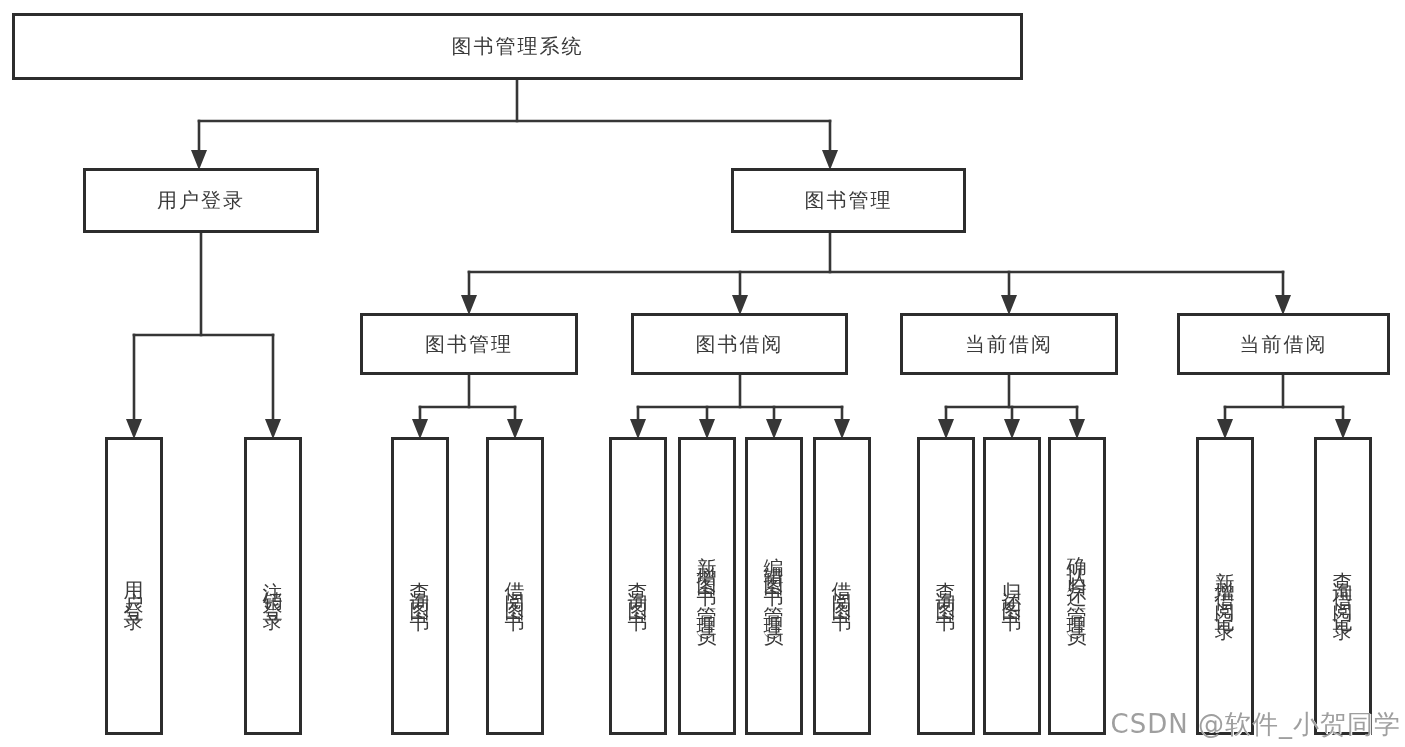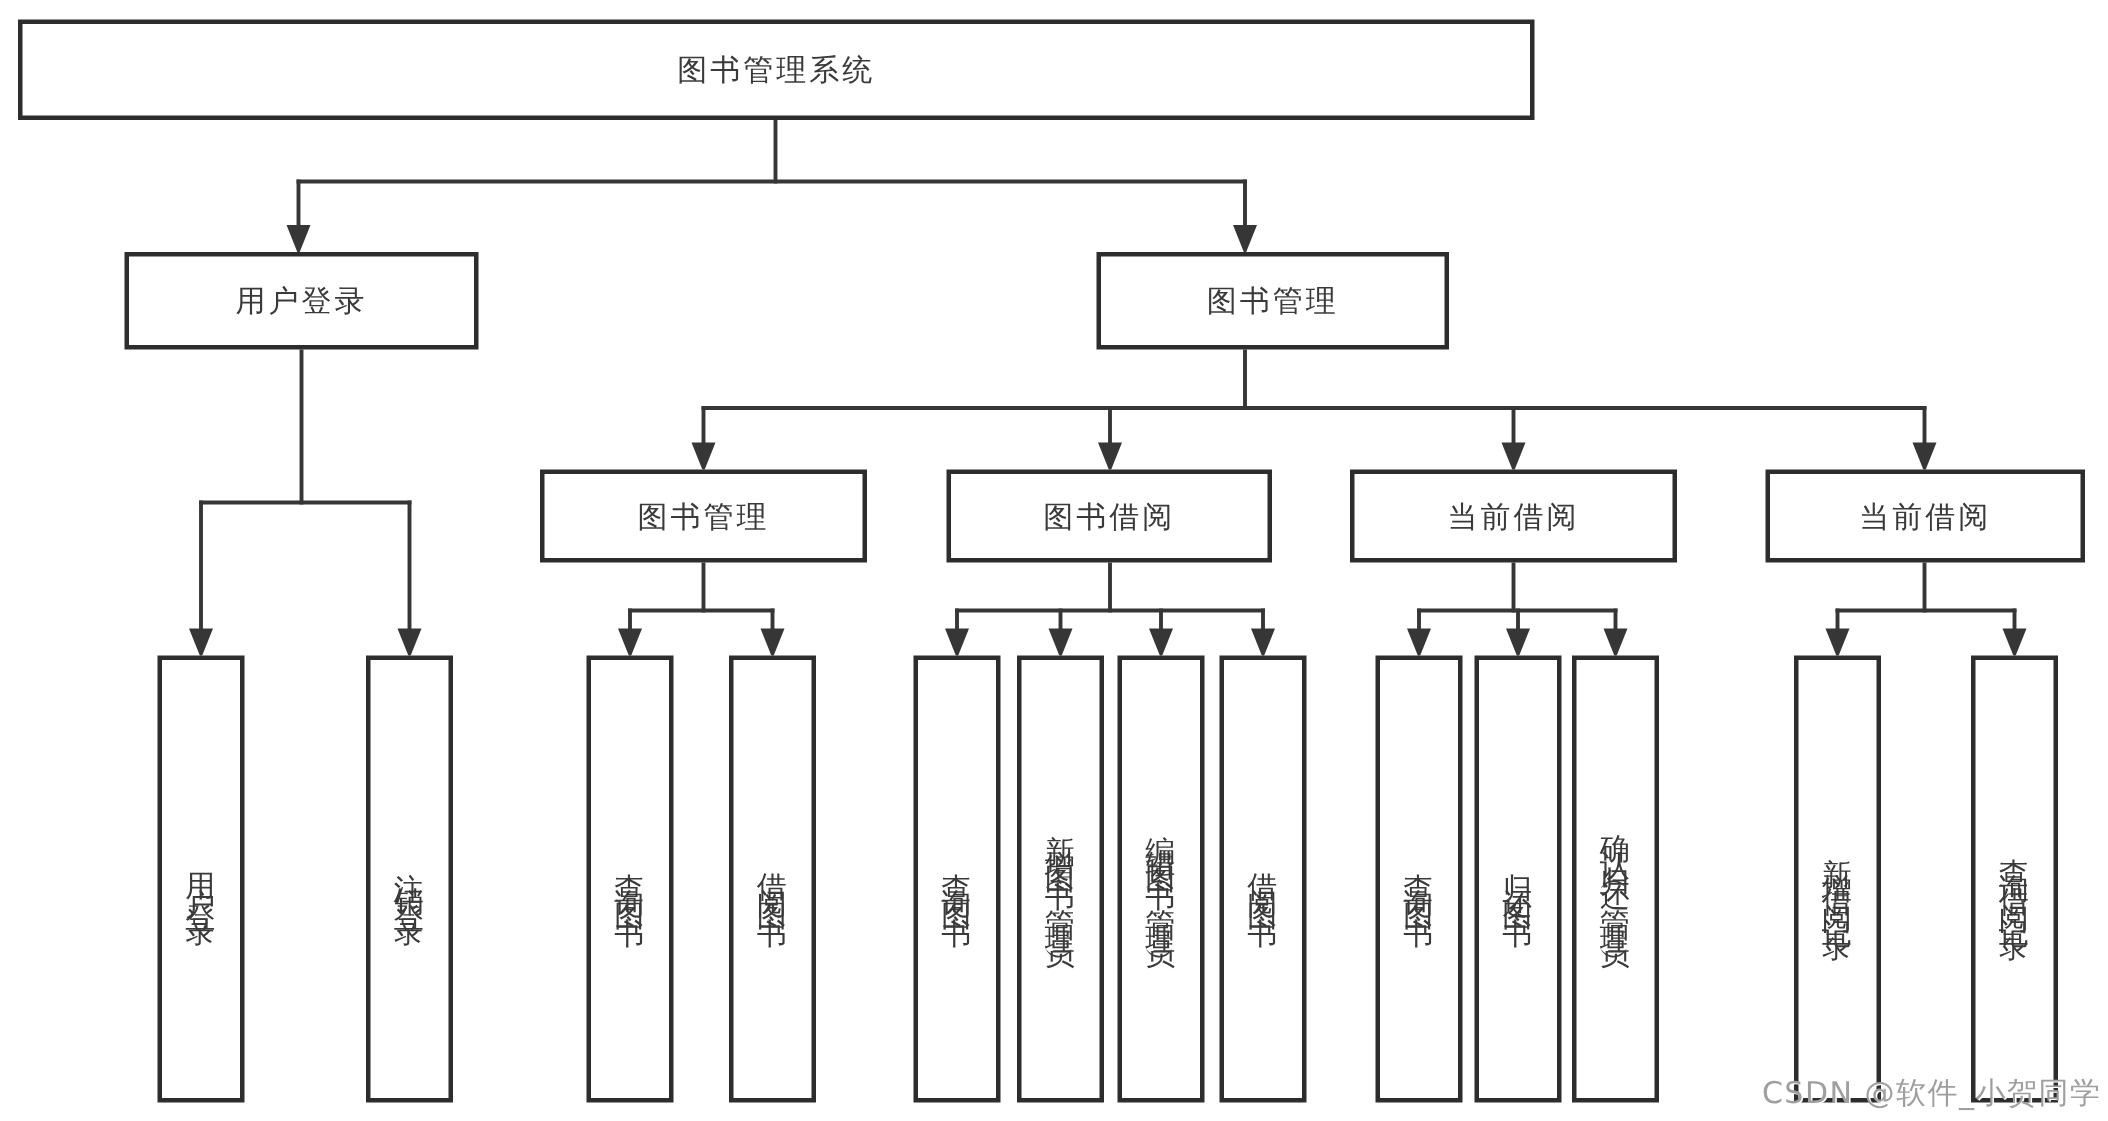--- a/index.html
+++ b/index.html
@@ -43,21 +43,21 @@
     letter-spacing: 10px;
     line-height: 1;
     text-align: center;
   }
   .root  { left: 12px;  top: 13px;  width: 1011px; height: 67px; font-size: 21px; }
   .lvl2  { top: 168px; height: 65px; }
   .lvl3  { top: 313px; height: 62px; }
   #watermark {
     position: absolute;
     right: 4px; bottom: 5px;
-    font-size: 20px;
+    font-size: 26px;
     color: #9f9f9f;
     letter-spacing: 1px;
     text-shadow: 1px 1px 0 #ffffff;
     white-space: nowrap;
     z-index: 5;
   }
 </style>
 </head>
 <body>
 

